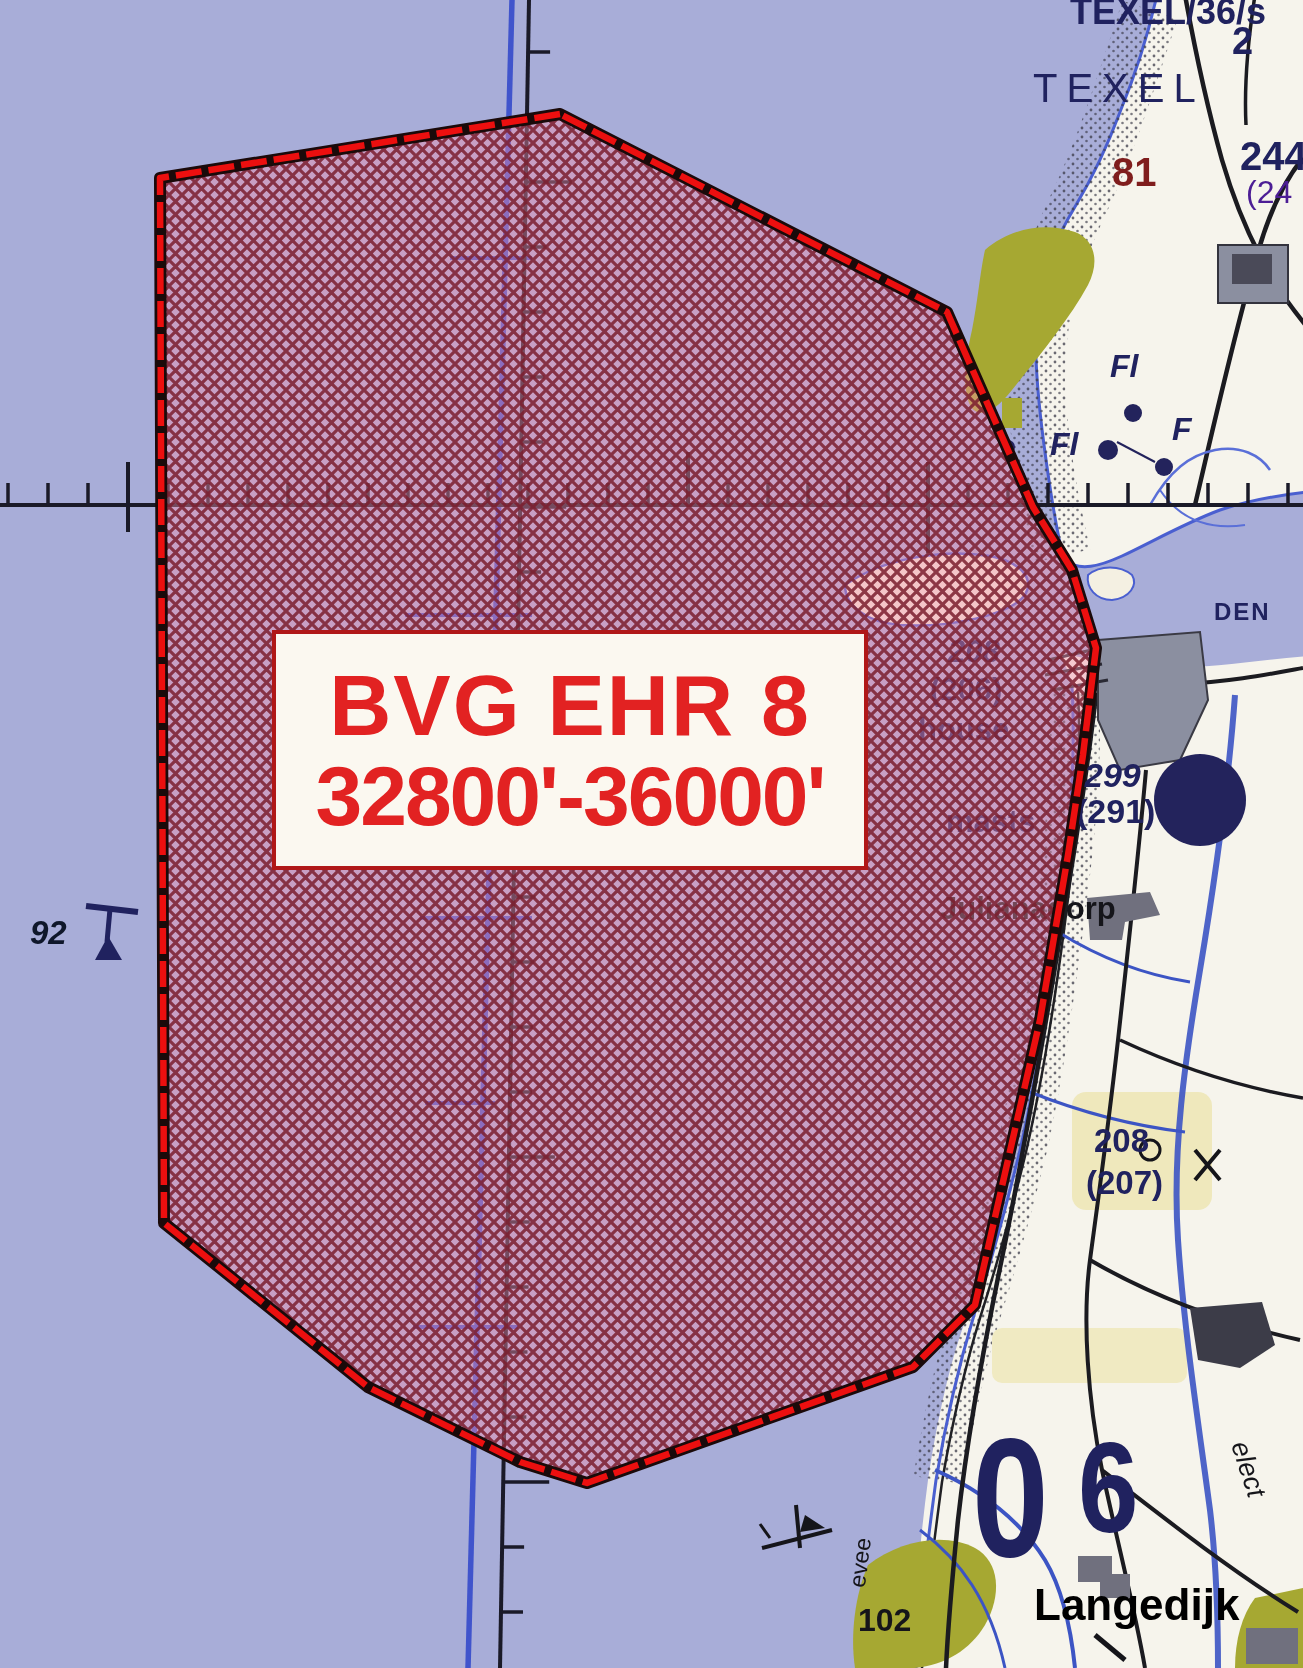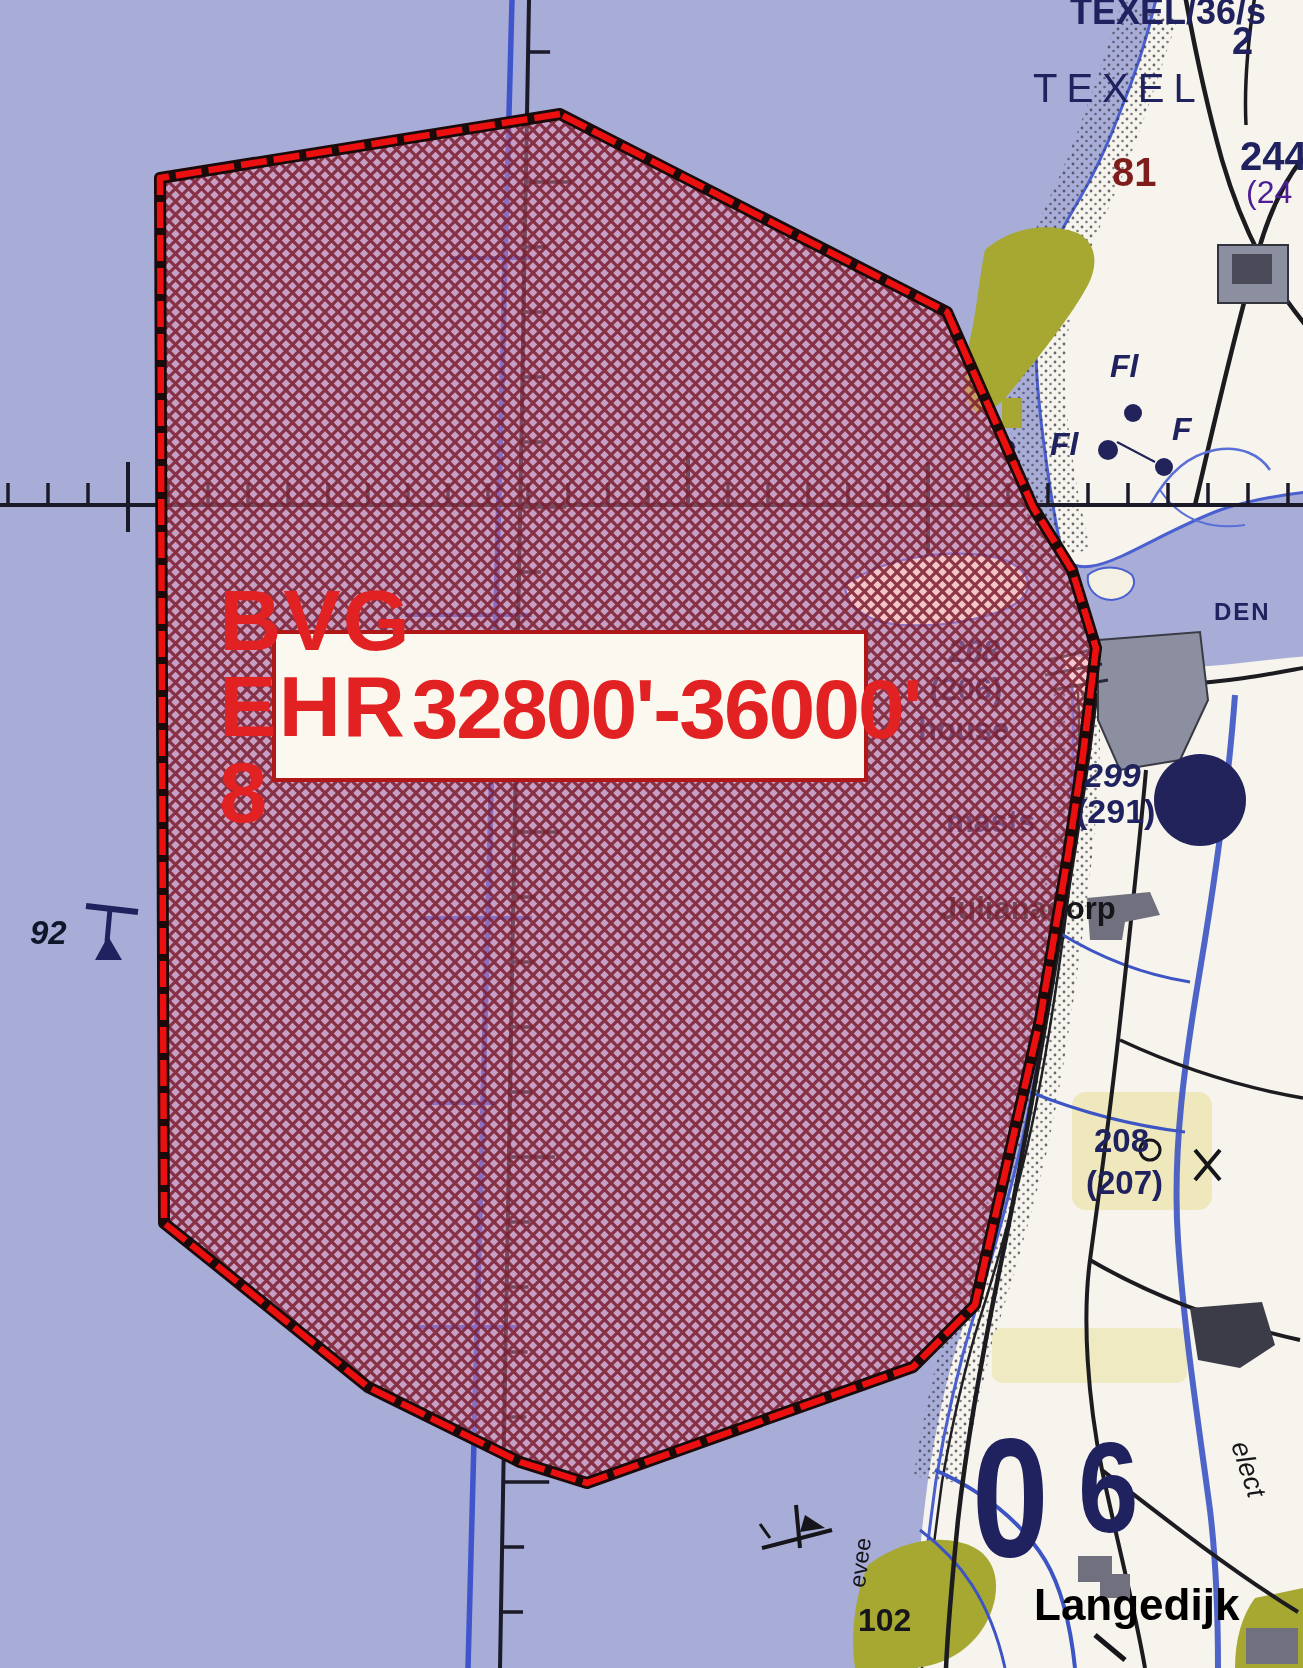--- a/index.html
+++ b/index.html
@@ -16,25 +16,25 @@
   #hatch-svg{z-index:3;pointer-events:none;}
   .map-label{
     position:absolute;
     white-space:nowrap;
     line-height:1.0;
     font-family:"Liberation Sans", sans-serif;
   }
   .info-box{
     position:absolute;
     z-index:4;
-    left:272px;top:630px;width:596px;height:152px;
+    left:272px;top:630px;width:596px;height:240px;
     background:#fbf8f0;
     border:4px solid #b01818;
     box-sizing:border-box;
-    display:flex;align-items:center;justify-content:center;
+    display:flex;flex-direction:column;align-items:center;justify-content:center;
   }
   .info-line1{
     font-weight:bold;font-size:86px;color:#e22222;letter-spacing:2px;line-height:1.0;
   }
   .info-line2{
     font-weight:bold;font-size:84px;color:#e22222;letter-spacing:-2px;line-height:1.0;margin-top:6px;
   }
 </style>
 </head>
 <body>

